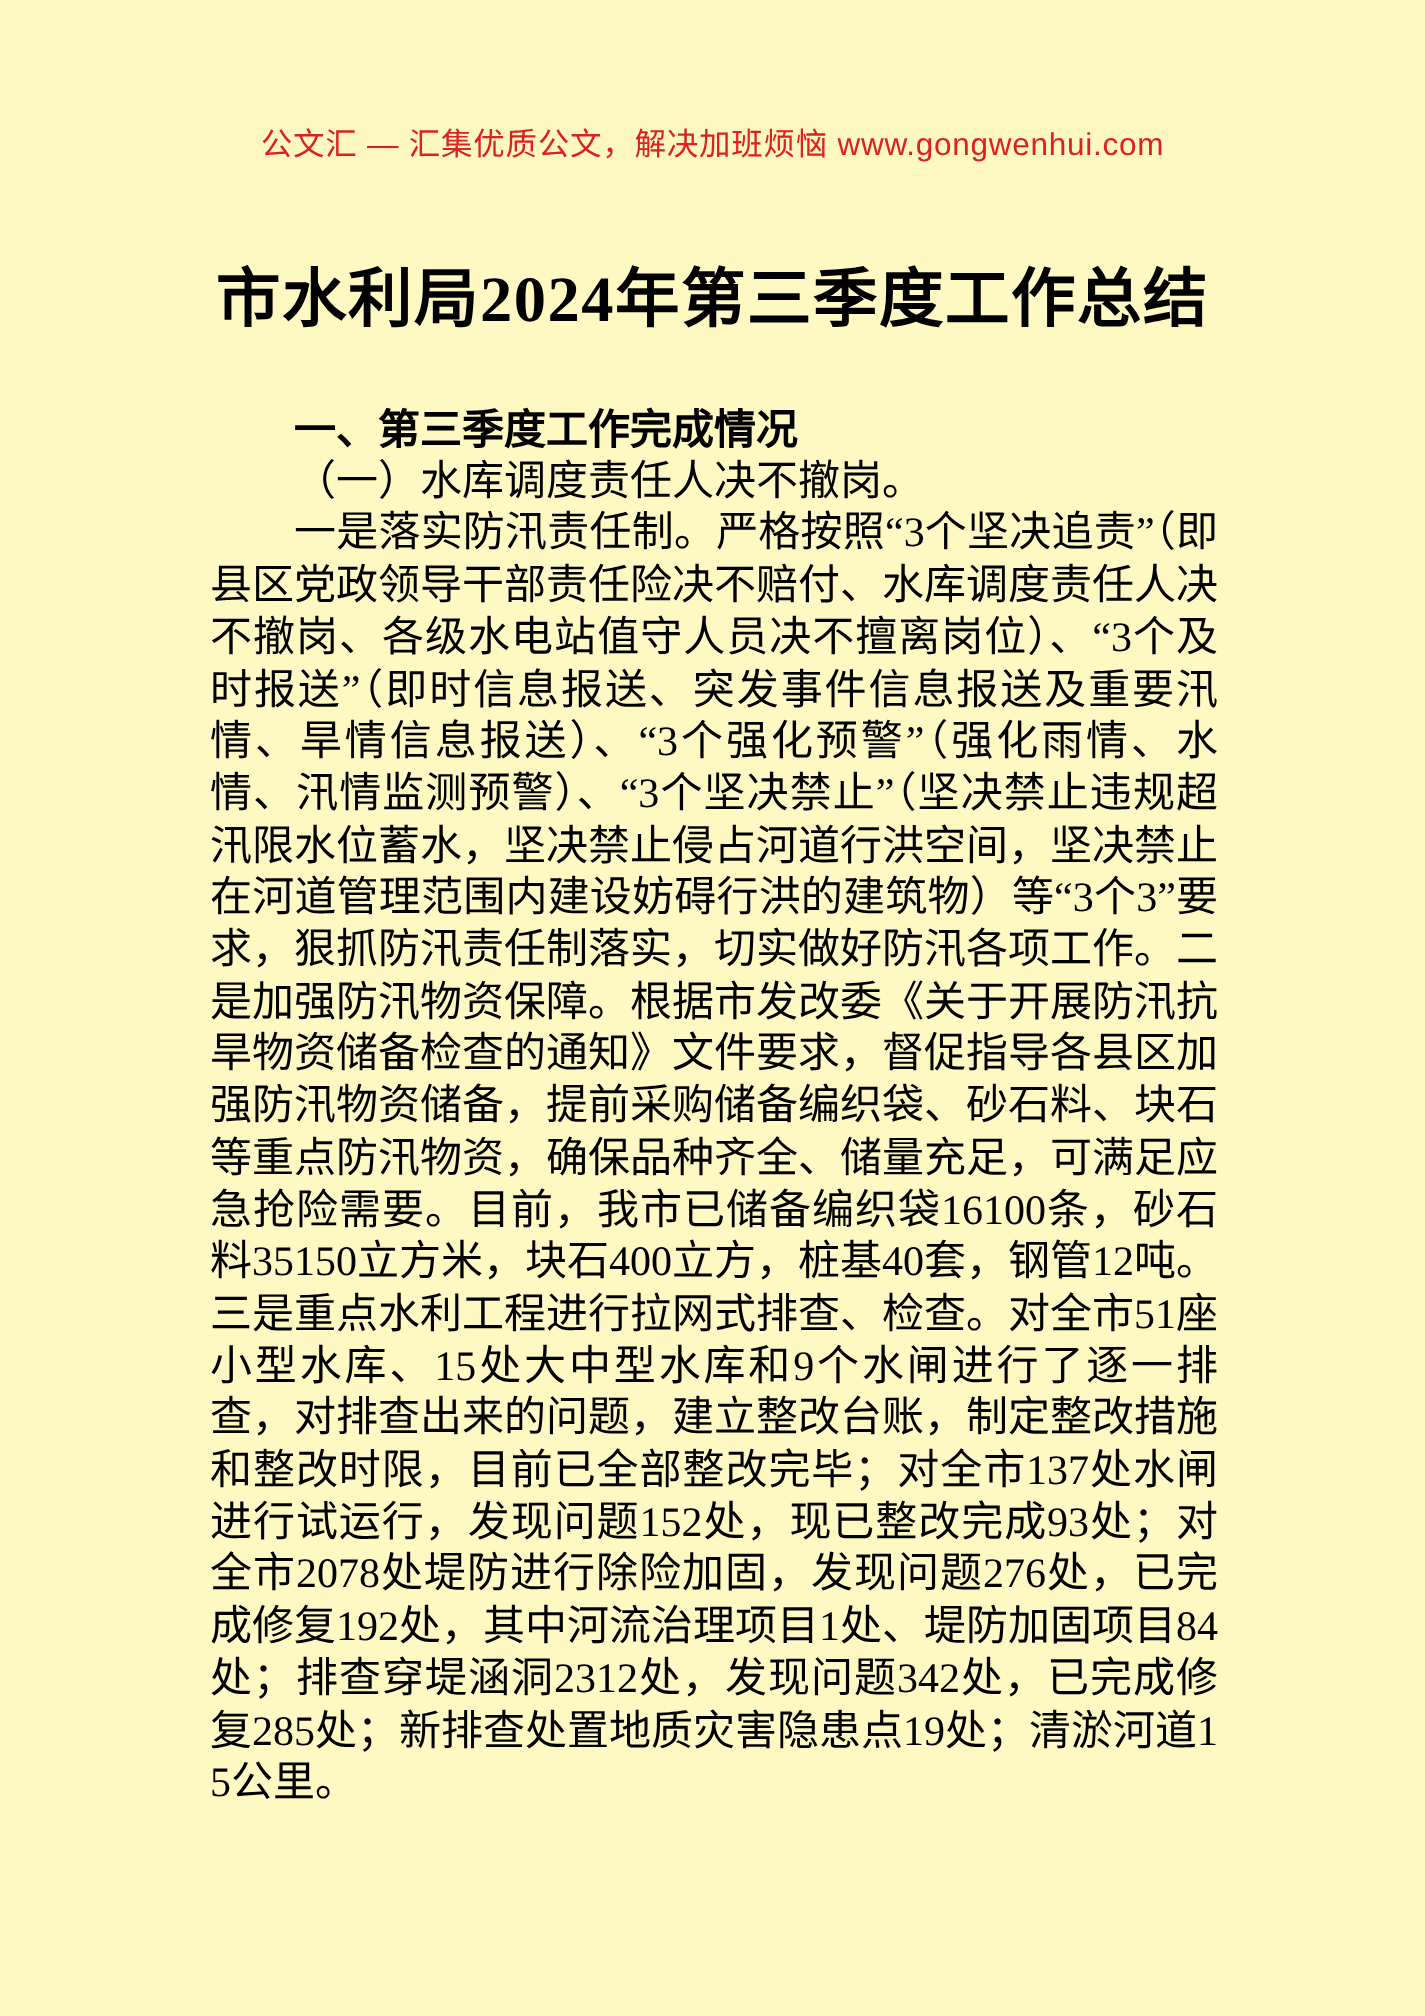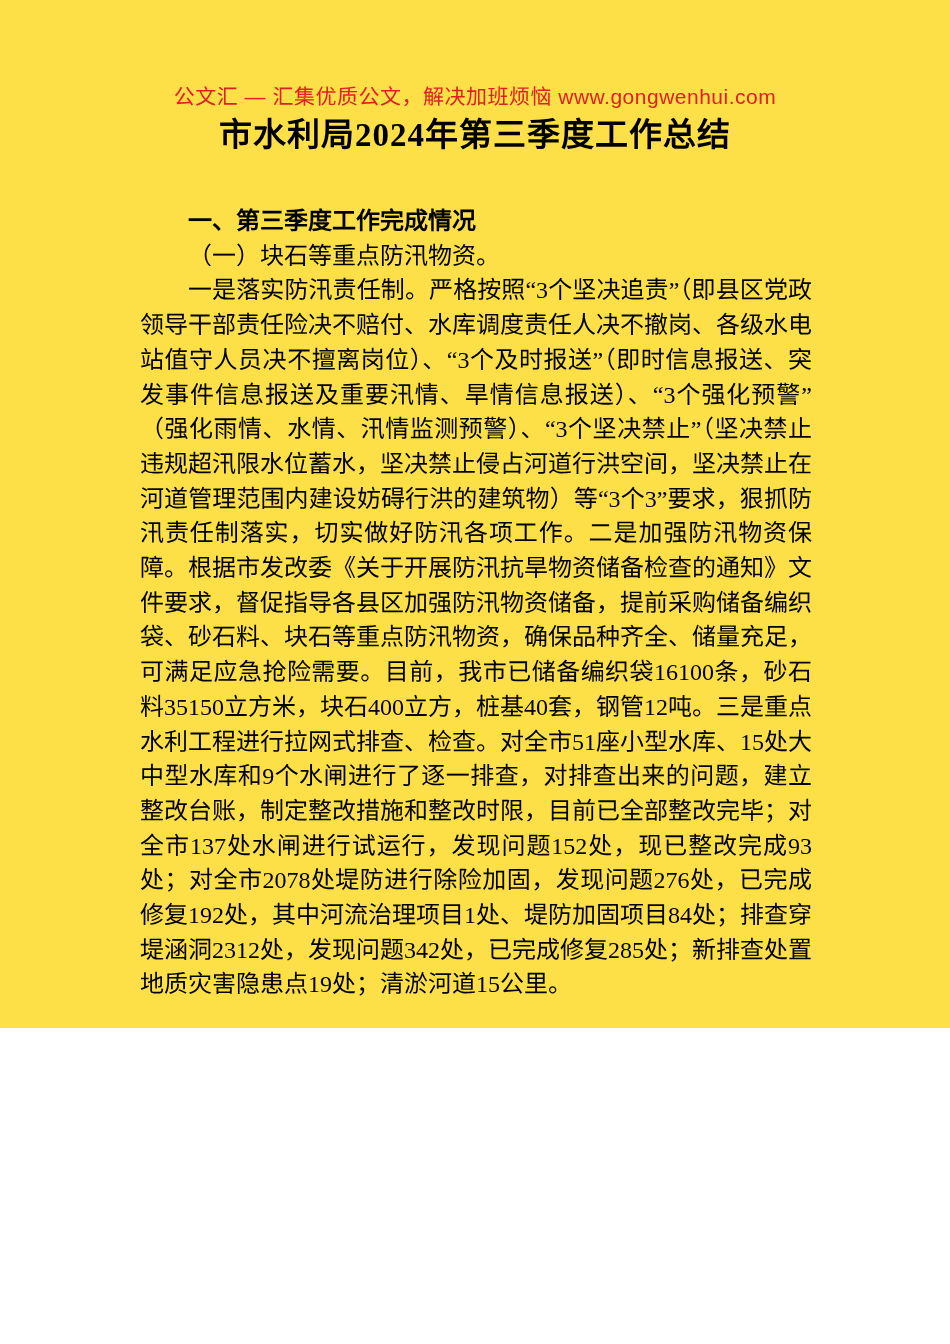--- a/index.html
+++ b/index.html
@@ -7,45 +7,46 @@
   body {
     width: 950px;
     height: 1344px;
     margin: 0 auto;
     overflow: hidden;
     font-family: "Liberation Serif", "DejaVu Serif", serif;
     color: #000000;
   }
   .page {
     width: 950px;
-    height: 1028px;
-    background: #fde047;
+    height: 1344px;
+    background: #fef9c3;
     position: relative;
   }
   .promo-header {
     padding-top: 84px;
     text-align: center;
     font-size: 21px;
     line-height: 26px;
     color: #e02020;
     font-family: "Liberation Sans", "DejaVu Sans", sans-serif;
     letter-spacing: 0.5px;
   }
   .doc-title {
+    margin-top: 66px;
     text-align: center;
-    font-size: 33px;
+    font-size: 43px;
     line-height: 50px;
     font-weight: bold;
     font-family: "Liberation Serif", "DejaVu Serif", serif;
     letter-spacing: 1px;
   }
   .doc-content {
     margin-top: 44px;
     padding: 0 138px 0 140px;
-    font-size: 24px;
+    font-size: 28px;
     line-height: 34.7px;
     text-align: justify;
     text-justify: inter-ideograph;
   }
   .para {
     text-indent: 2em;
     word-break: break-all;
   }
   .para.section-heading {
     font-family: "Liberation Sans", "DejaVu Sans", sans-serif;
@@ -59,17 +60,17 @@
 <body>
 
 <div class="page">
 
   <div class="promo-header">公文汇 — 汇集优质公文，解决加班烦恼 www.gongwenhui.com</div>
 
   <h1 class="doc-title">市水利局2024年第三季度工作总结</h1>
 
   <div class="doc-content">
     <p class="para section-heading">一、第三季度工作完成情况</p>
-    <p class="para subsection-heading">（一）块石等重点防汛物资。</p>
+    <p class="para subsection-heading">（一）水库调度责任人决不撤岗。</p>
     <p class="para body-paragraph">一是落实防汛责任制。严格按照“3个坚决追责”（即县区党政领导干部责任险决不赔付、水库调度责任人决不撤岗、各级水电站值守人员决不擅离岗位）、“3个及时报送”（即时信息报送、突发事件信息报送及重要汛情、旱情信息报送）、“3个强化预警”（强化雨情、水情、汛情监测预警）、“3个坚决禁止”（坚决禁止违规超汛限水位蓄水，坚决禁止侵占河道行洪空间，坚决禁止在河道管理范围内建设妨碍行洪的建筑物）等“3个3”要求，狠抓防汛责任制落实，切实做好防汛各项工作。二是加强防汛物资保障。根据市发改委《关于开展防汛抗旱物资储备检查的通知》文件要求，督促指导各县区加强防汛物资储备，提前采购储备编织袋、砂石料、块石等重点防汛物资，确保品种齐全、储量充足，可满足应急抢险需要。目前，我市已储备编织袋16100条，砂石料35150立方米，块石400立方，桩基40套，钢管12吨。三是重点水利工程进行拉网式排查、检查。对全市51座小型水库、15处大中型水库和9个水闸进行了逐一排查，对排查出来的问题，建立整改台账，制定整改措施和整改时限，目前已全部整改完毕；对全市137处水闸进行试运行，发现问题152处，现已整改完成93处；对全市2078处堤防进行除险加固，发现问题276处，已完成修复192处，其中河流治理项目1处、堤防加固项目84处；排查穿堤涵洞2312处，发现问题342处，已完成修复285处；新排查处置地质灾害隐患点19处；清淤河道15公里。</p>
   </div>
 
 </div>
 
 </body></html>

